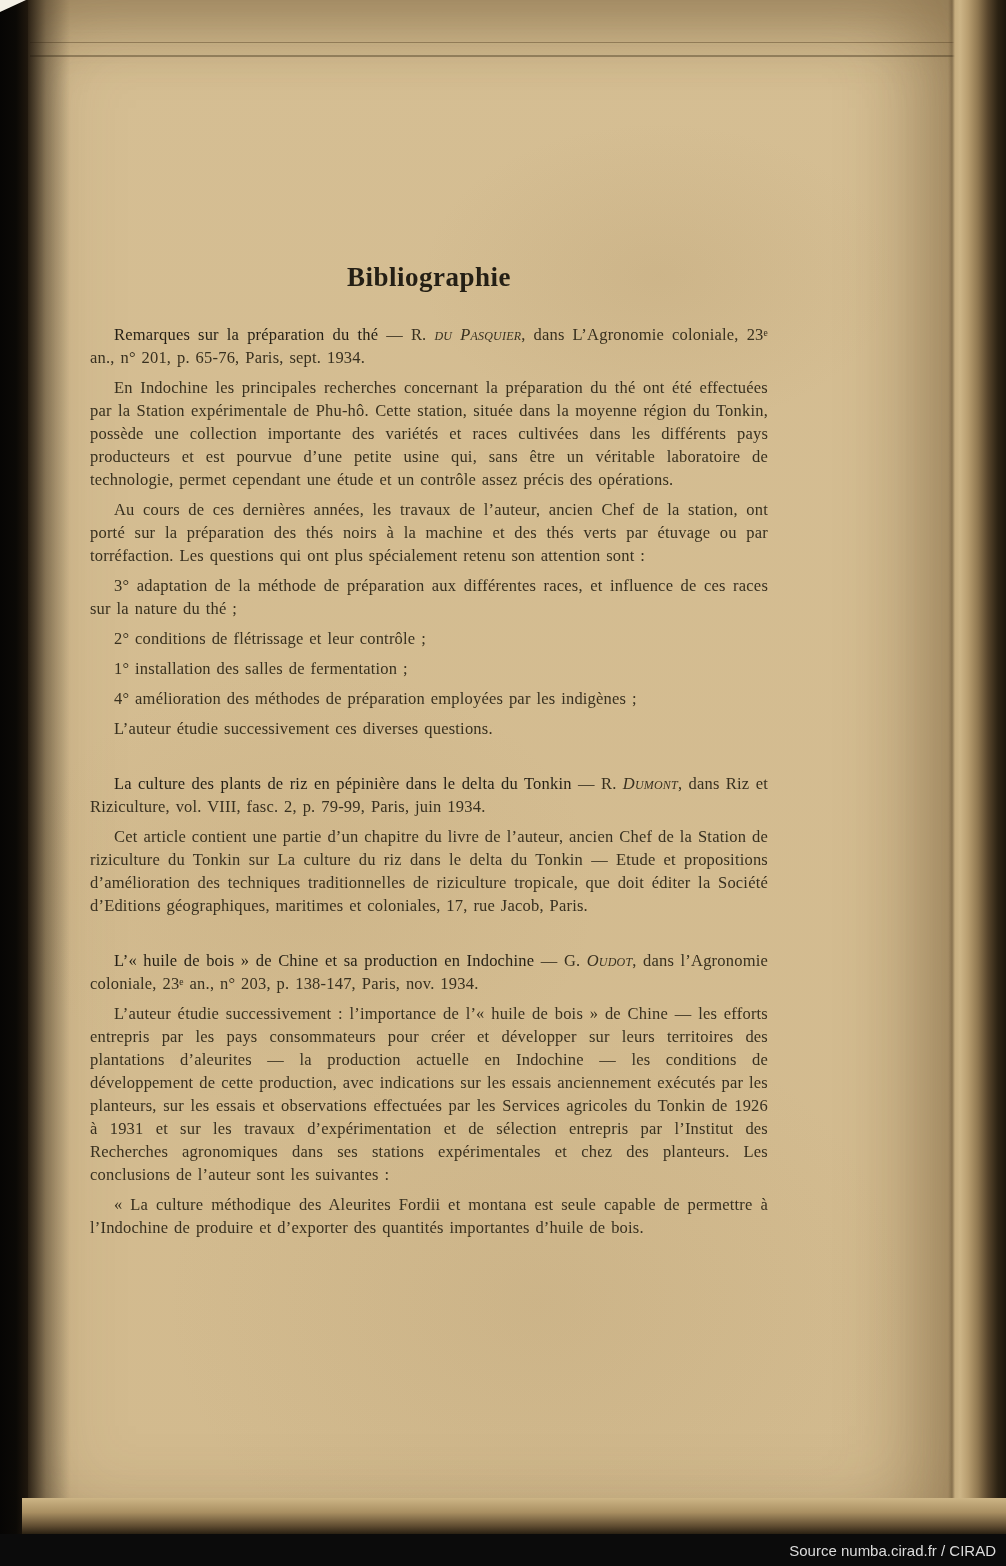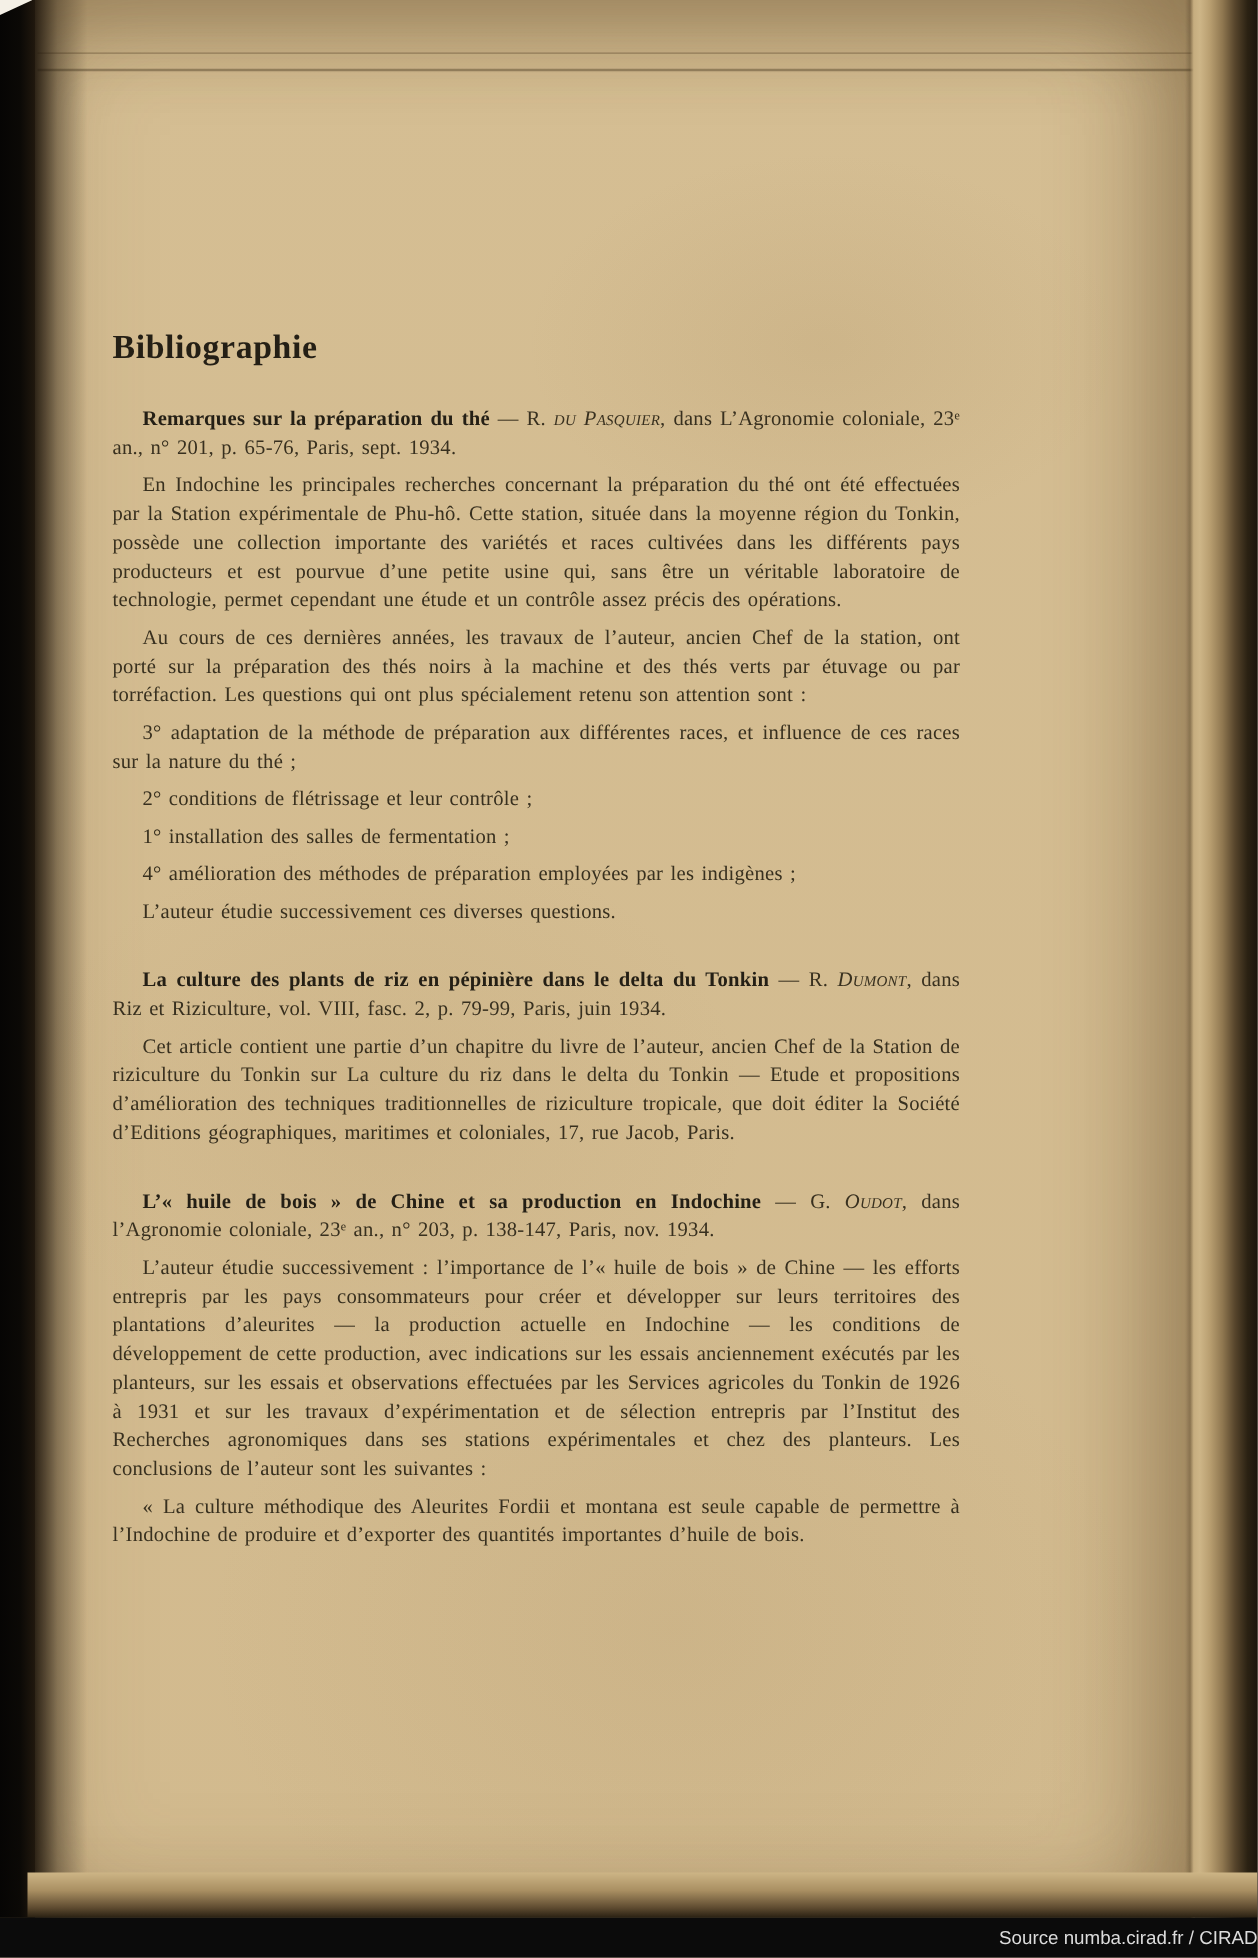--- a/index.html
+++ b/index.html
@@ -69,44 +69,45 @@
   .content {
     position: absolute;
     left: 90px; top: 262px;
     width: 678px;
     color: #38301f;
   }
   .title {
     margin: 0 0 30px 0;
     font-size: 27px;
     font-weight: 700;
+    text-align: center;
     letter-spacing: .5px;
     color: #241f15;
   }
   .content p {
     margin: 0 0 7px 0;
     font-size: 16.5px;
     line-height: 23px;
     text-align: justify;
     text-indent: 24px;
     letter-spacing: .2px;
     word-spacing: 1.5px;
   }
   .entry { margin: 0; }
   .entry + .entry { margin-top: 32px; }
-  .b  { font-weight: 700; color: #241f15; }
+  .b  { font-weight: 400; color: #241f15; }
   .i  { }
   .sc { font-variant: small-caps; font-style: italic; }
   
   .source-bar {
     position: absolute; left: 0; bottom: 0;
     width: 1006px; height: 32px;
     background: #0b0b0b;
     display: flex; align-items: center; justify-content: flex-end;
-    padding-right: 0; box-sizing: border-box;
+    padding-right: 10px; box-sizing: border-box;
     font-family: "Liberation Sans", "DejaVu Sans", sans-serif;
     font-size: 15px; color: #dcdcdc;
   }
 </style>
 </head>
 <body>
 
 <div class="scan">
 
   <div class="page"></div>

